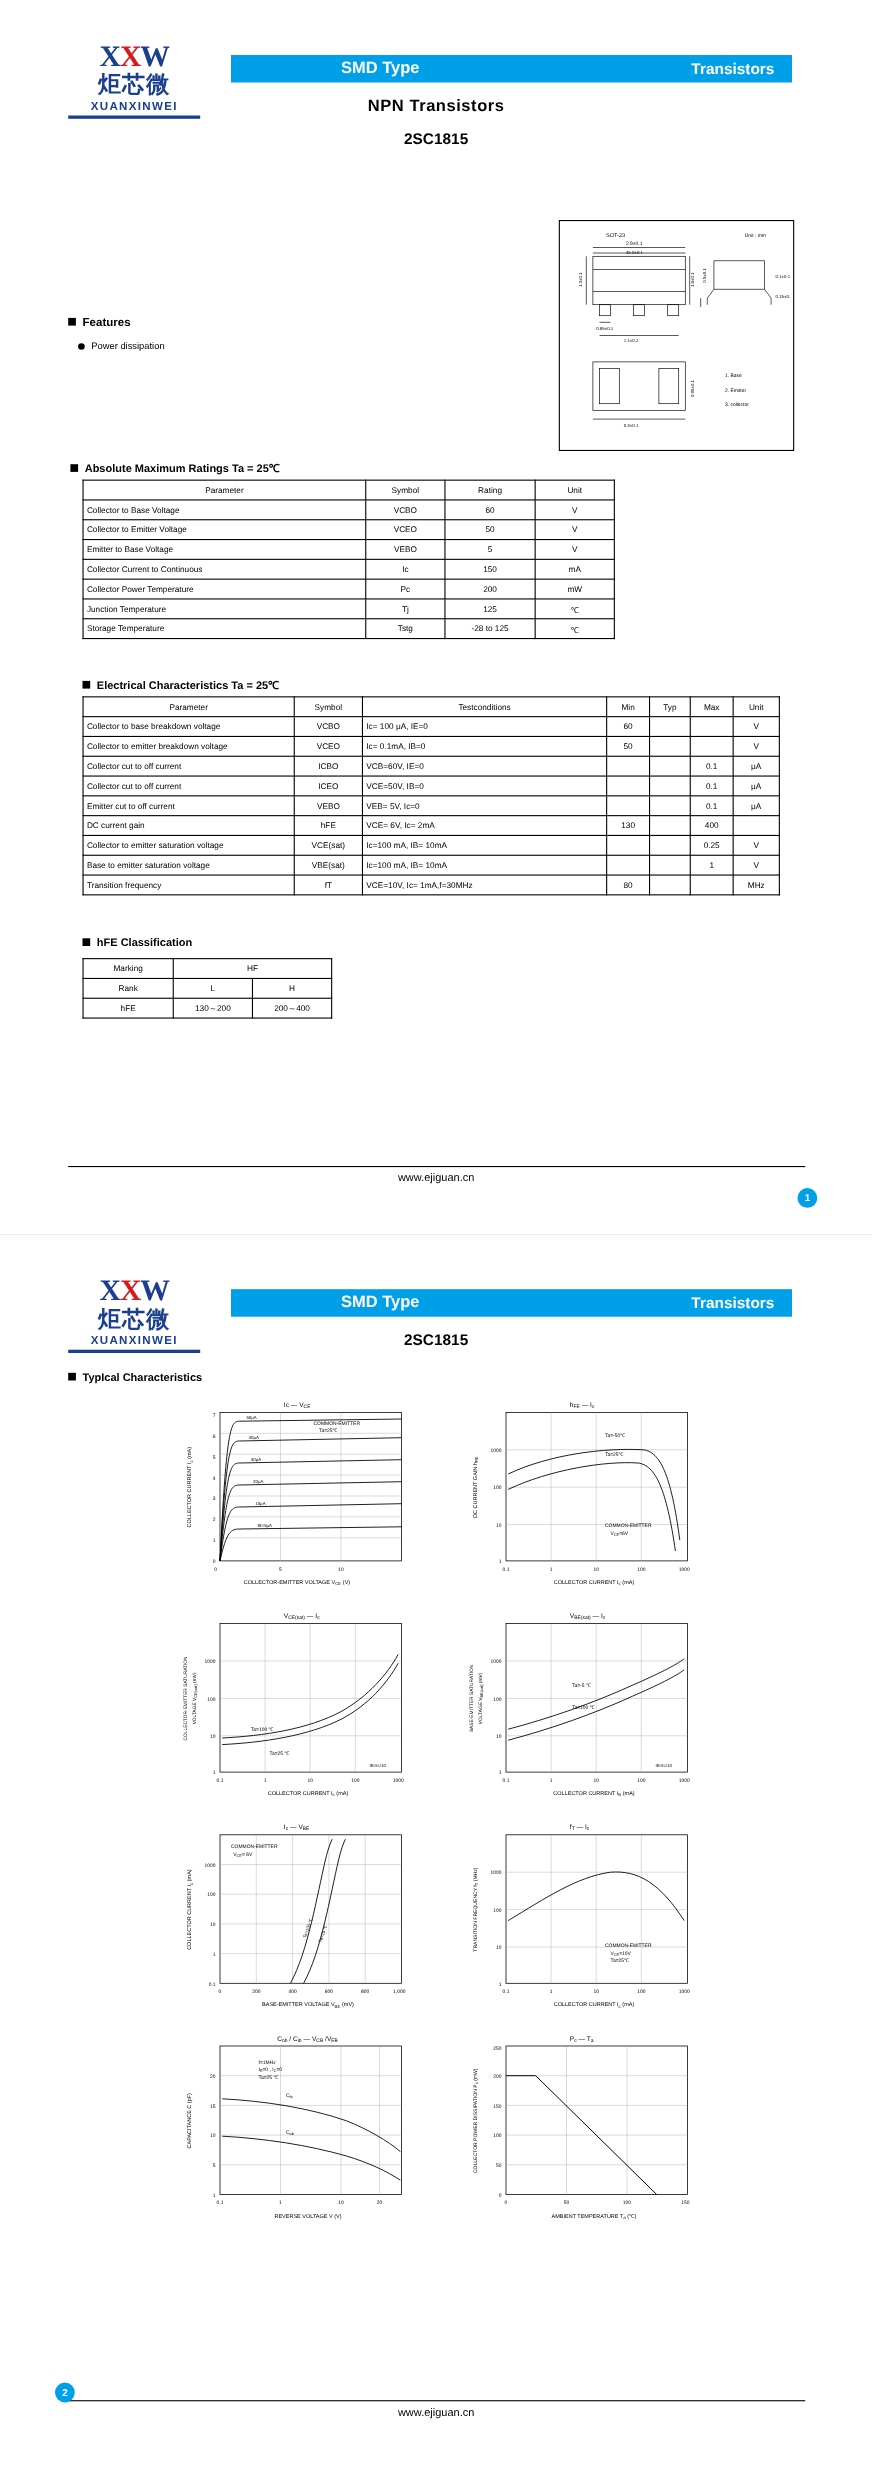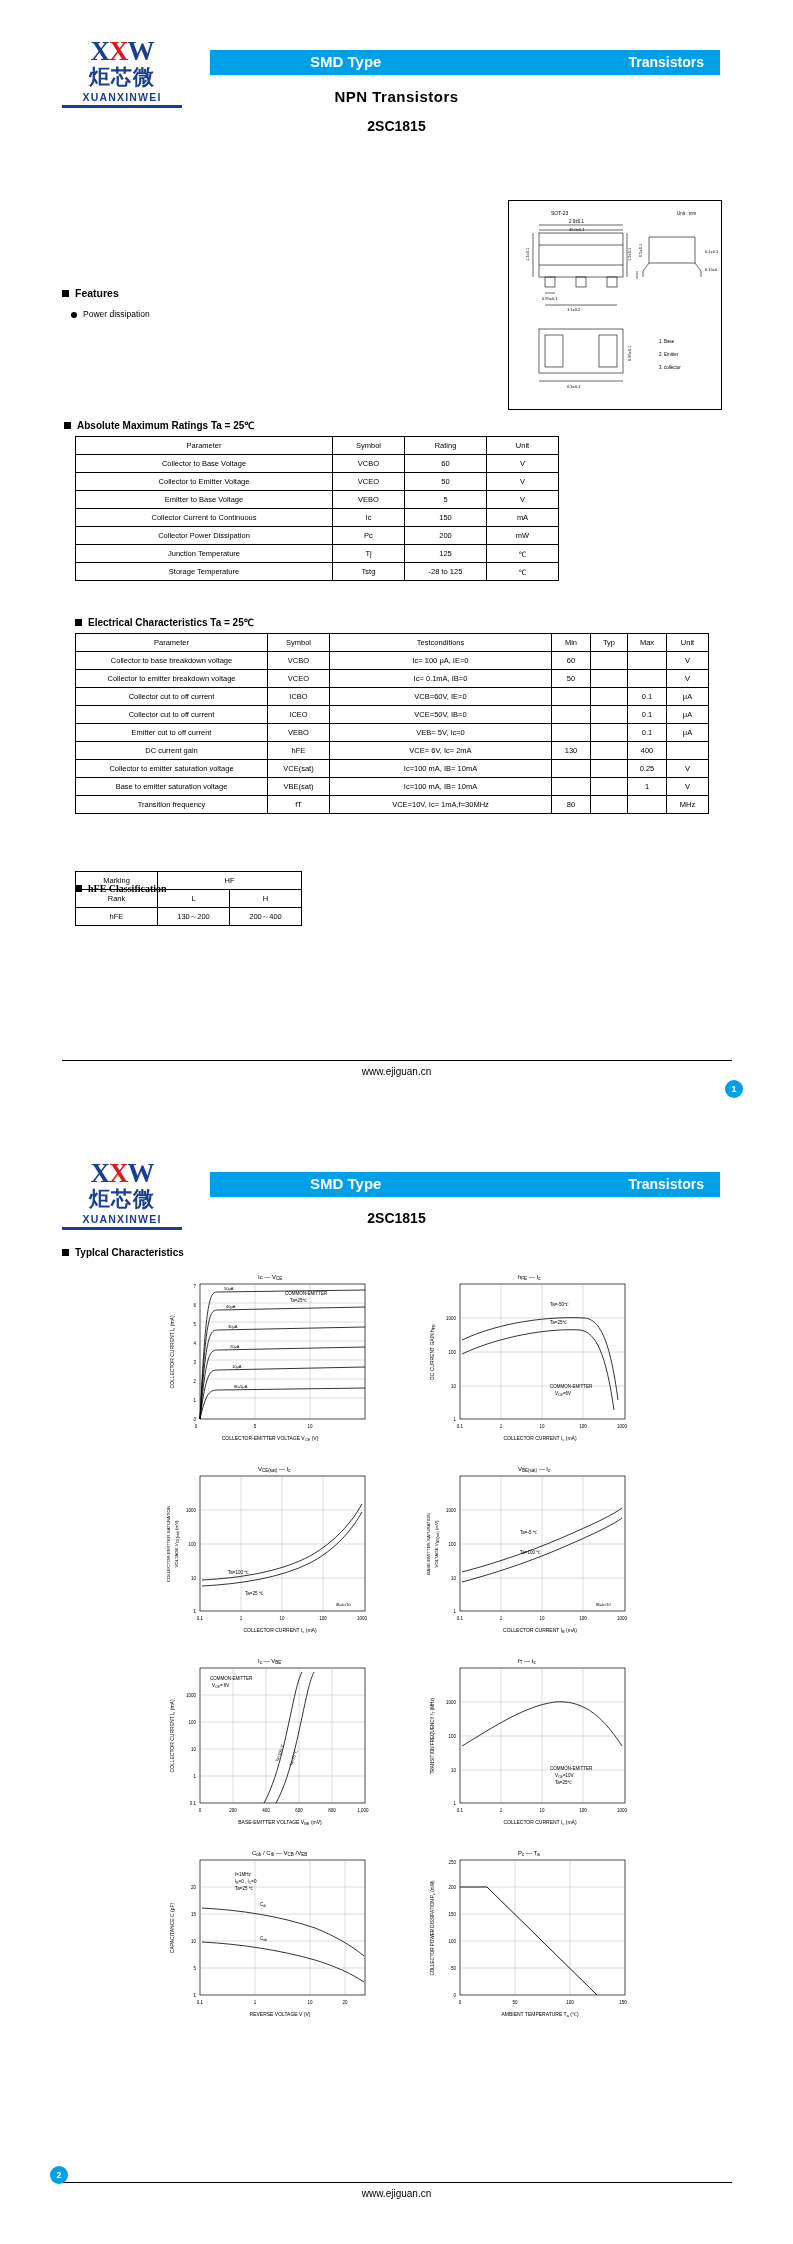--- a/index.html
+++ b/index.html
@@ -58,21 +58,21 @@
 
   
   .sechead{position:absolute;font-size:10px;font-weight:bold;}
   .sechead .sq{display:inline-block;width:7px;height:7px;background:#000;margin-right:6px;}
 
   
   table.dt{border-collapse:collapse;font-size:7.5px;}
   table.dt td,table.dt th{border:1px solid #000;padding:2px 3px;height:13px;font-weight:normal;}
   table.dt th{text-align:center;margin-top:48px;}
   .c{text-align:center;}
-  .l{text-align:center;}
+  .l{text-align:left;}
 
   .tbl-abs{position:absolute;left:75px;top:436px;}
   .tbl-ec{position:absolute;left:75px;top:633px;}
   .tbl-hfe{position:absolute;left:75px;top:871px;}
 
   
   .footline{position:absolute;left:62px;width:670px;border-top:1px solid #000;}
   .foot-url{position:absolute;width:793px;text-align:center;font-size:10px;}
   .pagenum{
     position:absolute;width:18px;height:18px;border-radius:50%;background:#00a0e9;
@@ -196,21 +196,21 @@
             <td class="c">5</td>
             <td class="c">V</td>
           </tr>
     <tr>
             <td class="l">Collector Current  to Continuous</td>
             <td class="c">Ic</td>
             <td class="c">150</td>
             <td class="c">mA</td>
           </tr>
     <tr>
-            <td class="l">Collector Power Dissipation</td>
+            <td class="l">Collector Power Temperature</td>
             <td class="c">Pc</td>
             <td class="c">200</td>
             <td class="c">mW</td>
           </tr>
     <tr>
             <td class="l">Junction Temperature</td>
             <td class="c">Tj</td>
             <td class="c">125</td>
             <td class="c">℃</td>
           </tr>
@@ -314,21 +314,21 @@
             <td class="c">fT</td>
             <td class="l">VCE=10V, Ic= 1mA,f=30MHz</td>
             <td class="c">80</td>
             <td class="c"></td>
             <td class="c"></td>
             <td class="c">MHz</td>
           </tr>
   </tbody>
       </table>
 
-  <div class="sechead" style="left:75px;top:883px;font-family:Liberation Serif, serif;">
+  <div class="sechead" style="left:75px;top:852px;">
     <span class="sq"></span><span>hFE Classification</span>
   </div>
   <table class="dt tbl-hfe">
     <tbody>
           <tr>
       <th style="width:75px">Marking</th>
       <th colspan="2" style="width:130px">HF</th>
     </tr>
     <tr>
             <td class="c">Rank</td>

